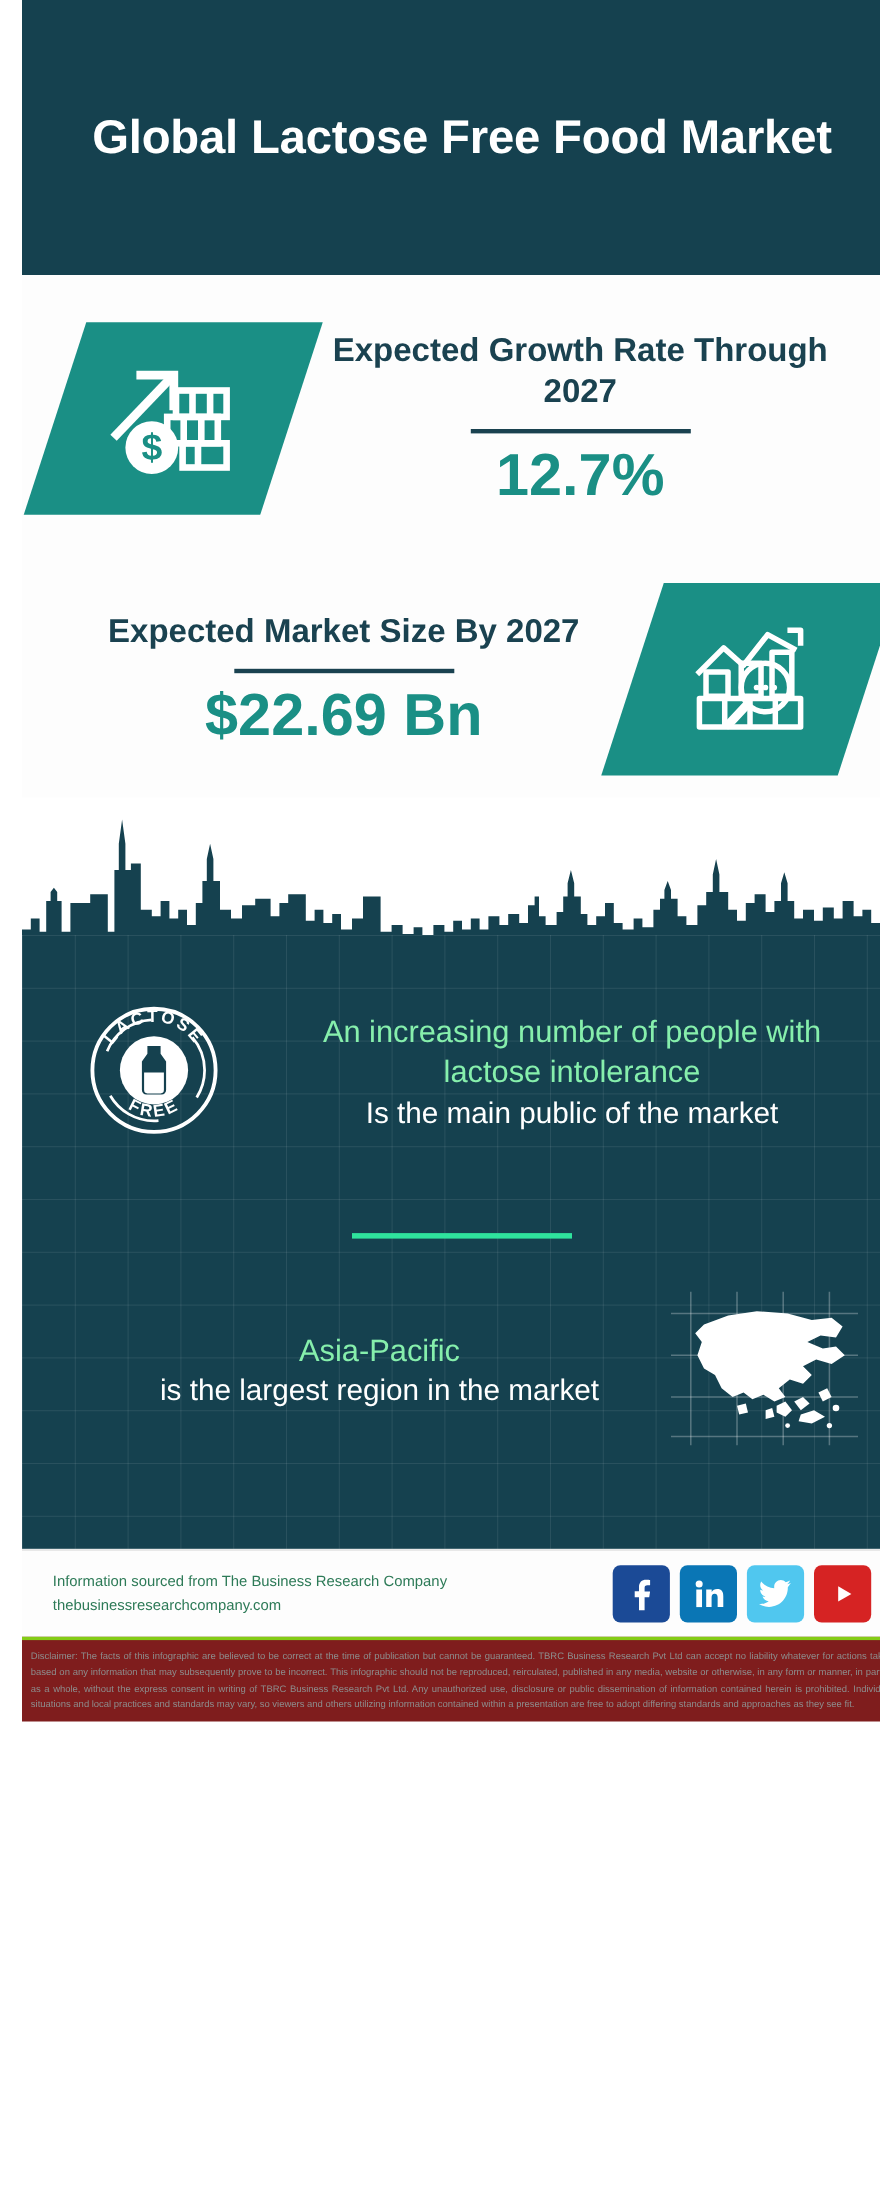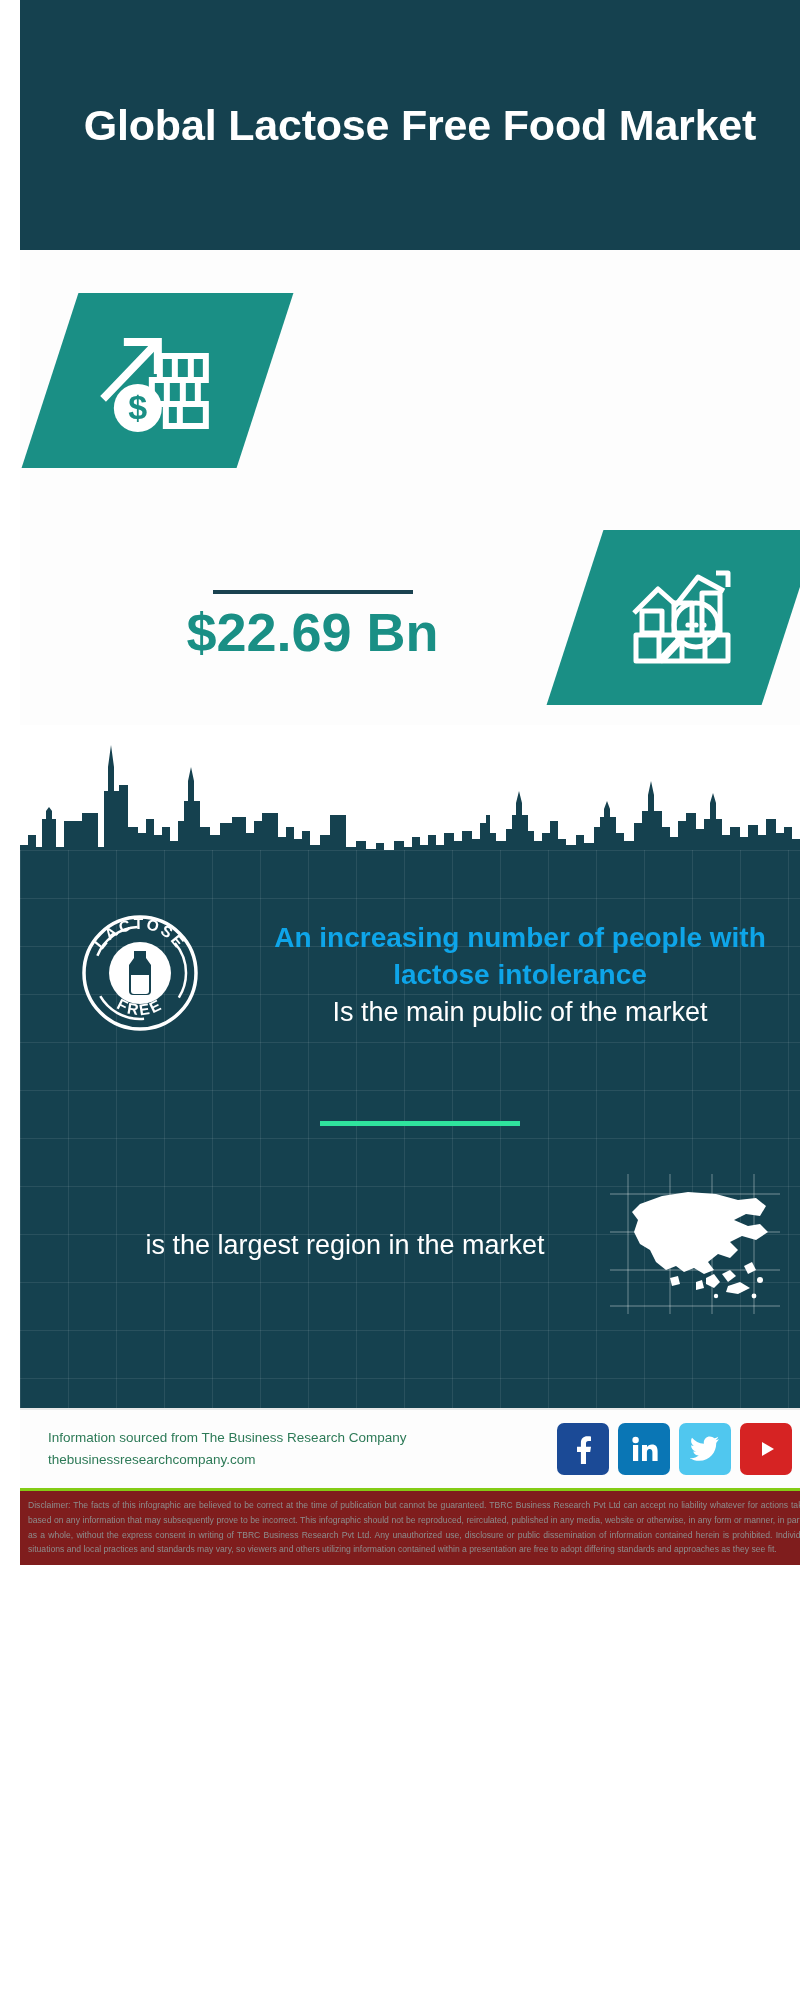--- a/index.html
+++ b/index.html
@@ -80,21 +80,21 @@
     pointer-events:none;
   }
 
   .info-row { display:flex; align-items:center; position:relative; padding:0 20px; }
   .info-row.driver { height:250px; }
   .info-row.region { height:200px; }
 
   .badge-wrap { flex:0 0 200px; display:flex; justify-content:center; align-items:center; }
   .info-text { flex:1; text-align:center; padding:0 10px; }
 
-  .hl { color:#0ea5e9; font-size:28px; font-weight:bold; line-height:1.33; display:block; }
+  .hl { color:#86efac; font-size:28px; font-weight:normal; line-height:1.33; display:block; }
   .sub { color:#ffffff; font-size:27px; font-weight:normal; line-height:1.38; display:block; }
 
   .green-rule {
     width:200px; height:5px; background:#2fe39d;
     margin:0 auto;
   }
   .divider-band { height:46px; display:flex; align-items:center; position:relative; }
   .spacer-band { height:62px; position:relative; }
 
   .region-text { flex:1; text-align:center; padding-left:60px; }
@@ -159,24 +159,30 @@
               <line x1="69" y1="56" x2="69" y2="80"></line>
               <line x1="85" y1="56" x2="85" y2="80"></line>
               <rect x="68" y="80" width="40" height="22"></rect>
               <line x1="82" y1="80" x2="82" y2="102"></line>
             </g>
             <circle cx="40" cy="84" r="24" fill="#ffffff"></circle>
             <text x="40" y="95" font-size="34" font-weight="bold" fill="#1a8f85" text-anchor="middle" font-family="Liberation Sans, sans-serif">$</text>
           </svg>
         </span>
       </div>
+      <div class="stat-text">
+        <div class="stat-title">Expected Growth Rate Through 2027</div>
+        <div class="rule"></div>
+        <div class="stat-value">12.7%</div>
+      </div>
     </div>
 
     <div class="stat-row r2">
       <div class="stat-text">
+        <div class="stat-title">Expected Market Size By 2027</div>
         <div class="rule"></div>
         <div class="stat-value">$22.69 Bn</div>
       </div>
       <div class="para">
         <span class="glyph">
           <svg width="118" height="105" viewBox="0 0 118 105">
             <g fill="none" stroke="#ffffff" stroke-width="5" stroke-linejoin="round">
               <path d="M10 50 L34 26 L52 42 L74 14 L100 28"></path>
               <path d="M92 10 L104 10 L104 24"></path>
               <rect x="18" y="48" width="20" height="22"></rect>
@@ -250,20 +256,21 @@
         <span class="sub">Is the main public of the market</span>
       </div>
     </div>
 
     <div class="divider-band">
       <div class="green-rule"></div>
     </div>
 
     <div class="info-row region">
       <div class="region-text">
+        <span class="hl">Asia-Pacific</span>
         <span class="sub">is the largest region in the market</span>
       </div>
       <div class="map-wrap">
         <span>
           <svg width="170" height="140" viewBox="0 0 170 140">
             <g stroke="rgba(255,255,255,.28)" stroke-width="1.4">
               <line x1="18" y1="0" x2="18" y2="140"></line>
               <line x1="60" y1="0" x2="60" y2="140"></line>
               <line x1="102" y1="0" x2="102" y2="140"></line>
               <line x1="144" y1="0" x2="144" y2="140"></line>

